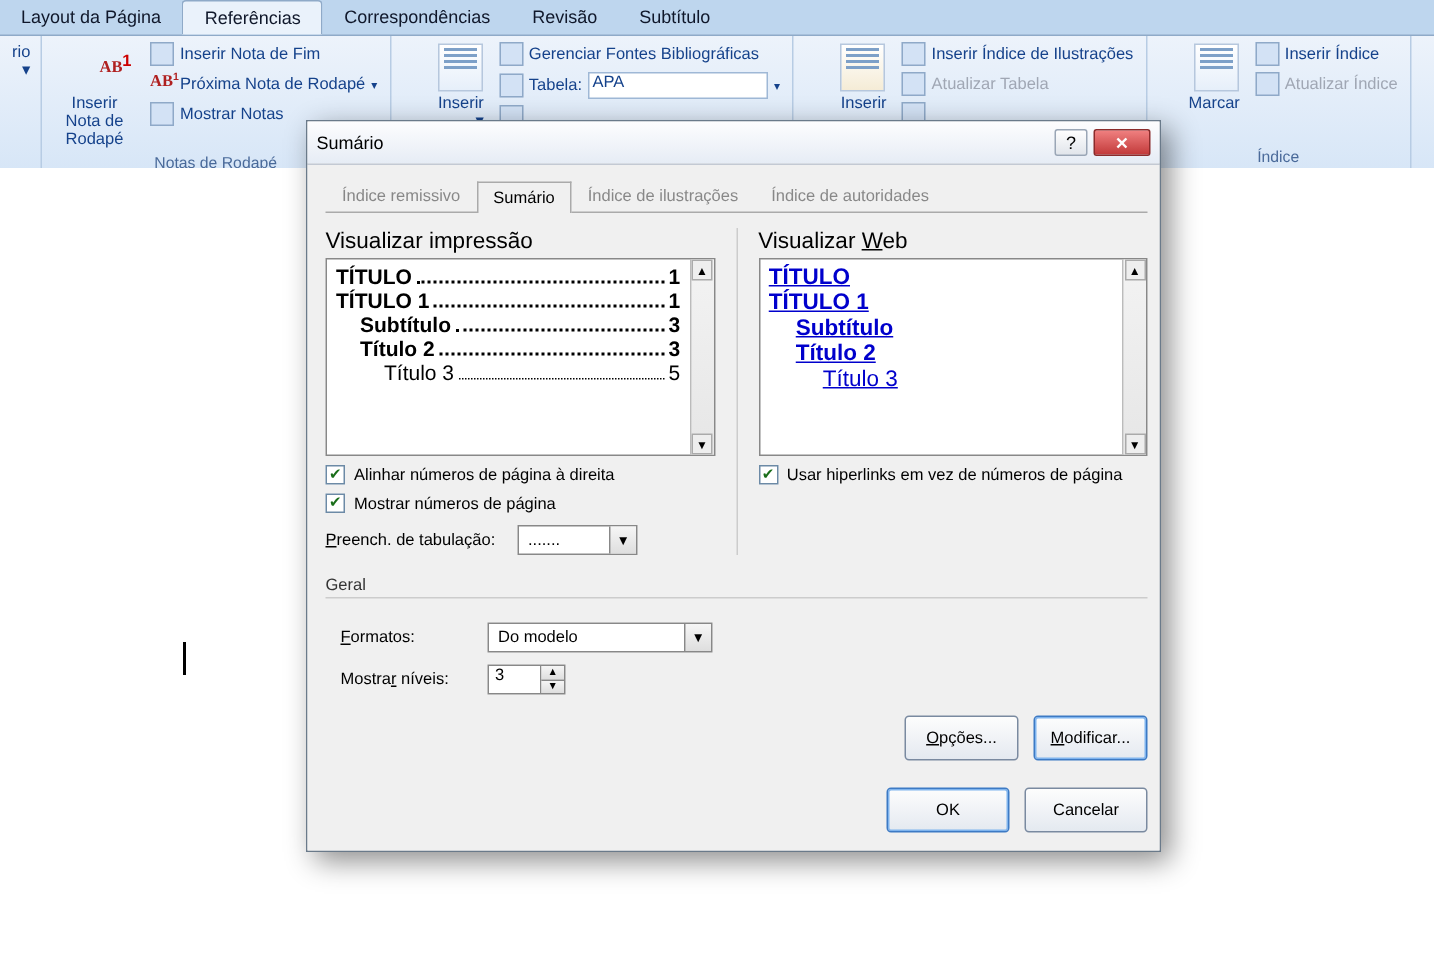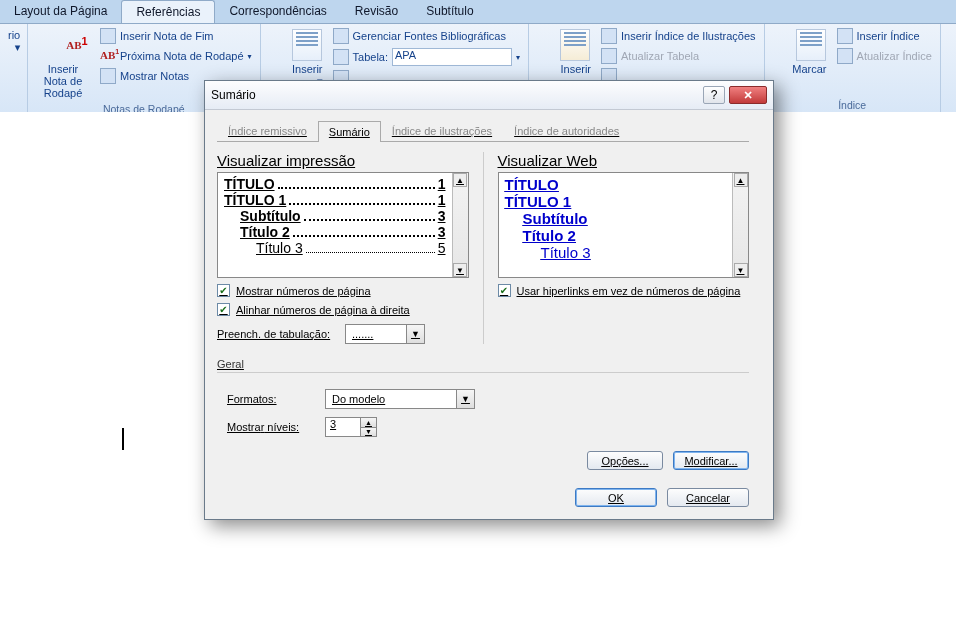--- a/index.html
+++ b/index.html
@@ -30,32 +30,32 @@
 
 
 .dialog { position: absolute; top: 80px; left: 204px; width: 570px; background: #f0f0f0; border: 1px solid #6a7a8a;
   box-shadow: 6px 6px 18px rgba(0,0,0,.45); font-size: 11px; color:#000; }
 .titlebar { background: linear-gradient(#fdfdfe,#e6ecf5); padding: 5px 6px; display:flex; align-items:center; justify-content:space-between; border-bottom:1px solid #c3c9d3;}
 .titlebar .title { font-size: 12px; }
 .titlebar .controls { display:flex; gap:4px;}
 .win-btn { width:22px; height:18px; border:1px solid #9aa6b6; border-radius:2px; background:linear-gradient(#fefefe,#e1e5eb); display:flex; align-items:center; justify-content:center; font-size:12px; cursor:pointer;}
 .close-btn { width:38px; height:18px; border:1px solid #8b2b2b; border-radius:2px; background:linear-gradient(#f08080,#c23a3a); color:#fff; display:flex; align-items:center; justify-content:center; font-weight:bold; cursor:pointer;}
 
-.dlg-body { padding: 10px 24px 12px 12px; background:#f0f0f0;text-decoration:underline;}
+.dlg-body { padding: 10px 8px 12px 12px; background:#f0f0f0;}
 .dlg-tabs { display:flex; border-bottom:1px solid #aaa; margin-bottom:10px;}
 .dlg-tab { padding:4px 10px; color:#888; border:1px solid transparent; border-bottom:none; cursor:pointer; font-size:11px;}
 .dlg-tab.active { color:#000; background:#f0f0f0; border-color:#aaa; position:relative; top:1px;}
 
 .columns { display:flex; gap:14px; }
 .col { flex:1; display:flex; flex-direction:column; }
 .col + .col { border-left:1px solid #ccc; padding-left:14px; }
 .col-label { font-size:15px; margin-bottom:3px; }
 .col-label u { text-decoration: underline; }
 
-.preview-box { border:1px solid #888; background:#fff; height:106px; position:relative; display:flex;}
+.preview-box { border:1px solid #888; background:#fff; height:132px; position:relative; display:flex;}
 .preview-content { flex:1; padding:3px 6px; overflow:hidden; font-family:"Times New Roman",serif; font-size:14px; }
 .preview-content .r { display:flex; align-items:baseline;}
 .preview-content .dots { flex:1; border-bottom:2px dotted #000; margin:0 3px 3px 3px; height:10px;}
 .preview-content .r.bold { font-weight:bold; }
 .preview-content .indent1 { padding-left:16px;}
 .preview-content .indent2 { padding-left:32px;}
 .preview-content .thin .dots { border-bottom:1px dotted #000;}
 .scroll-col { width:16px; background:linear-gradient(#f3f3f3,#e6e6e6); border-left:1px solid #bbb; display:flex; flex-direction:column; justify-content:space-between; align-items:center;}
 .scroll-btn { width:14px; height:14px; border:1px solid #aaa; background:#eee; font-size:8px; display:flex; align-items:center; justify-content:center; cursor:pointer;}
 
@@ -78,21 +78,21 @@
 .spinner .val{ width:34px; padding:0 4px;}
 .spinner .arrows{ width:16px; border-left:1px solid #888; display:flex; flex-direction:column;}
 .spinner .arrows div{ flex:1; font-size:7px; display:flex; align-items:center; justify-content:center; cursor:pointer; background:linear-gradient(#f6f6f6,#dedede);}
 .spinner .arrows div:first-child{ border-bottom:1px solid #888;}
 
 .section-label { margin-top:14px; font-size:11px; color:#333;}
 .section-line { border-top:1px solid #ccc; margin-top:2px; padding-top:8px; }
 .indent-block { padding-left:10px; }
 
 .btn-row { display:flex; justify-content:flex-end; gap:10px; margin-top:14px;}
-.btn { min-width:76px; height:19px; border:1px solid #7a8aa0; border-radius:3px; background:linear-gradient(#fdfdfd,#e4e9f0); cursor:pointer; font-size:11px; padding:0 10px; display:flex; align-items:center; justify-content:center;}
+.btn { min-width:76px; height:30px; border:1px solid #7a8aa0; border-radius:3px; background:linear-gradient(#fdfdfd,#e4e9f0); cursor:pointer; font-size:11px; padding:0 10px; display:flex; align-items:center; justify-content:center;}
 .btn.focus { border:1px solid #3d7ac4; box-shadow:0 0 0 1px #7fb4ee inset;}
 .u { text-decoration: underline; }
 
 .icon-ab { font-family: "Times New Roman",serif; font-size:22px; color:#b02020; font-weight:bold; position:relative;}
 .icon-ab sup{ font-size:11px; color:#c00; position:absolute; top:-4px; right:-6px;}
 
 .icon-doc { width:30px; height:32px; border:1px solid #b6c7dd; background:linear-gradient(#fff,#e6effa); position:relative;}
 .icon-doc::after{content:""; position:absolute; top:2px; left:3px; right:3px; height:2px; background:#7da0c8; box-shadow:0 4px 0 #7da0c8,0 8px 0 #7da0c8,0 12px 0 #7da0c8;}
 
 
@@ -292,25 +292,25 @@
                 <span>5</span>
               </div>
             </div>
           <div class="scroll-col">
             <div class="scroll-btn">▲</div>
             <div class="scroll-btn">▼</div>
           </div>
         </div>
         <div class="check-row">
           <div class="checkbox checked"></div>
-          <span>Mostrar números de página</span>
+          <span>Alinhar números de página à direita</span>
         </div>
         <div class="check-row">
           <div class="checkbox checked"></div>
-          <span>Alinhar números de página à direita</span>
+          <span>Mostrar números de página</span>
         </div>
         <div class="field-row">
           <label><span class="u">P</span><span>reench. de tabulação:</span></label>
           <div class="mini-select">
             <span class="val">.......</span>
             <span class="arrow">▼</span>
           </div>
         </div>
       </div>
 

